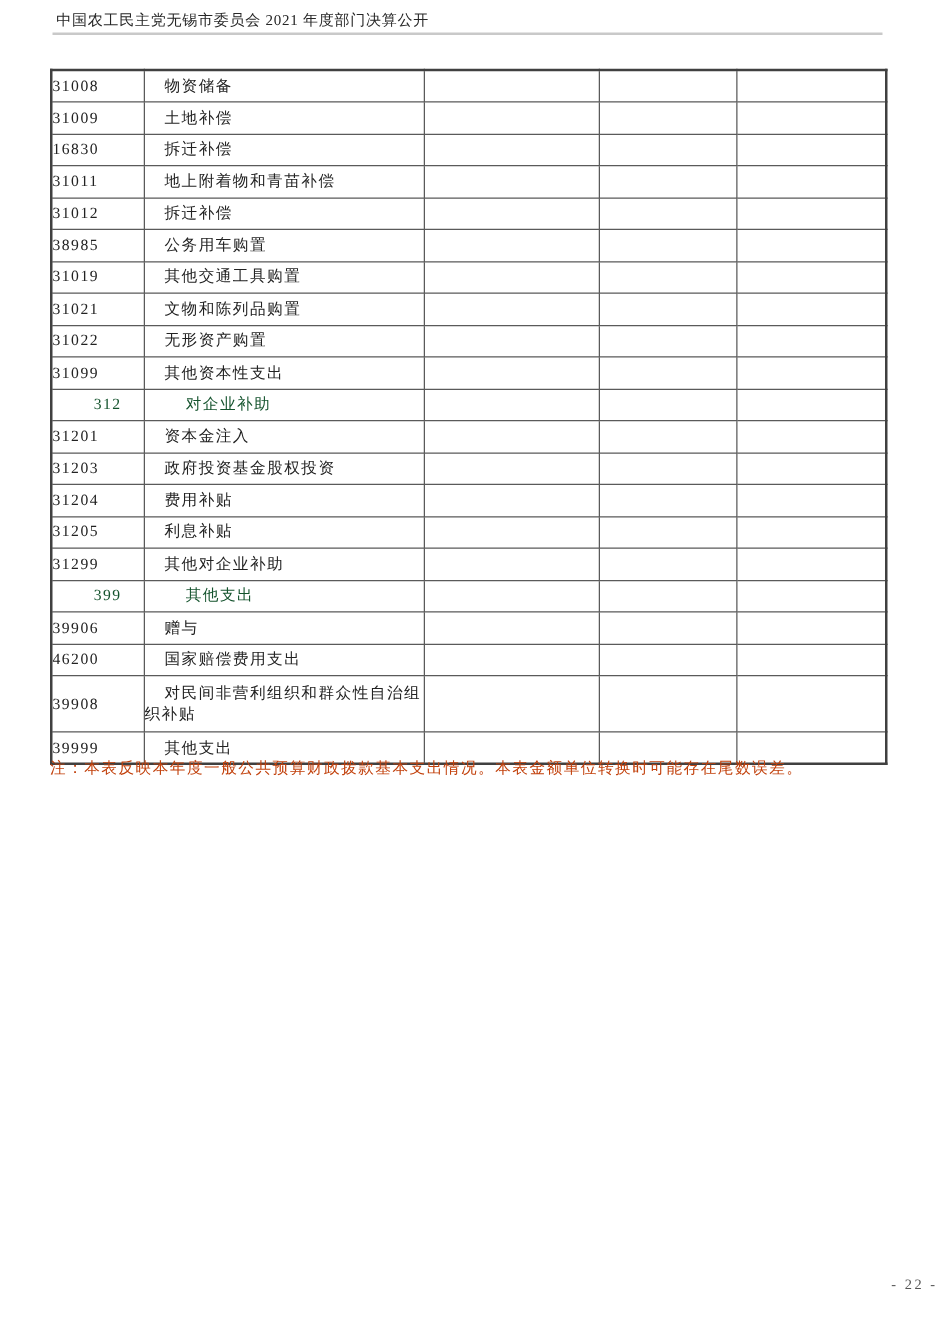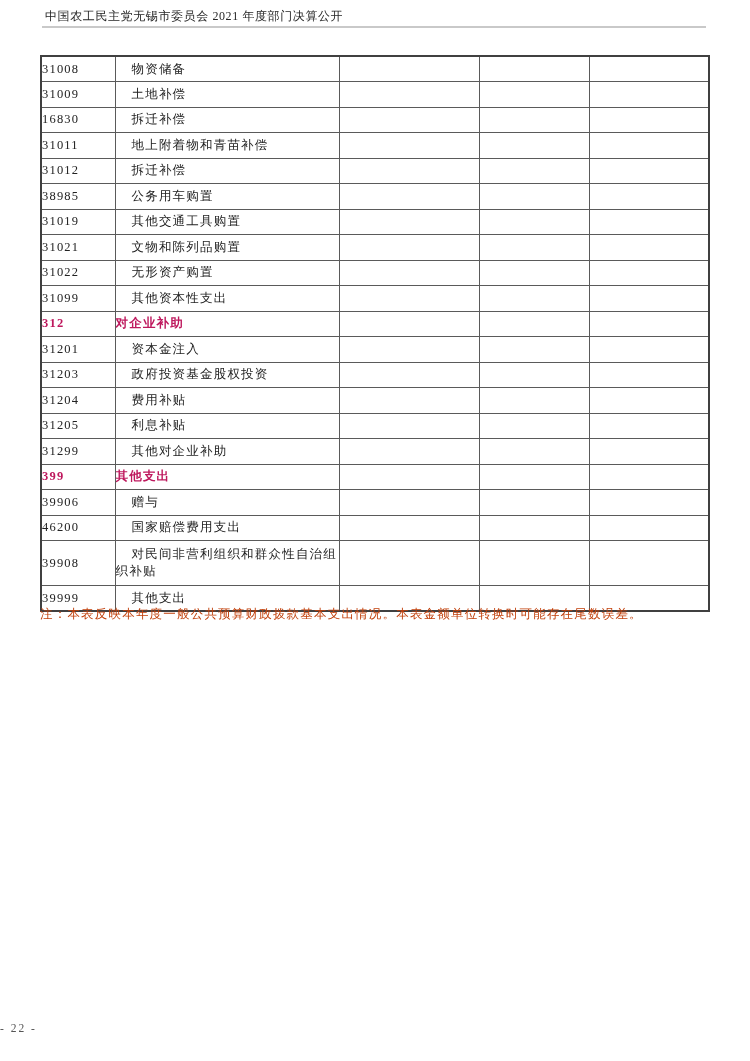--- a/index.html
+++ b/index.html
@@ -68,39 +68,40 @@
   td.label-cell {
     padding-left: 4px;
     padding-right: 4px;
     word-break: break-all;
   }
   td.label-cell.child {
     text-indent: 16px;
     font-family: Liberation Serif, serif;
   }
   tr.parent-row td {
-    font-weight: bold;
-    color: #be185d;
+    font-weight: normal;
+    color: #14532d;
+    padding-left: 33px;
   }
   .note {
     position: absolute;
     left: 40px;
     top: 606px;
     width: 676px;
     font-size: 12.5px;
     letter-spacing: 1.2px;
     color: #c2410c;
     line-height: 1.4;
   }
   .page-number {
     position: absolute;
     left: 0;
     top: 1022px;
     width: 750px;
-    text-align: left;
+    text-align: right;
     font-size: 11.5px;
     letter-spacing: 2px;
     color: #555555;
   }
 </style>
 </head>
 <body>
 
 <div class="page">
 

